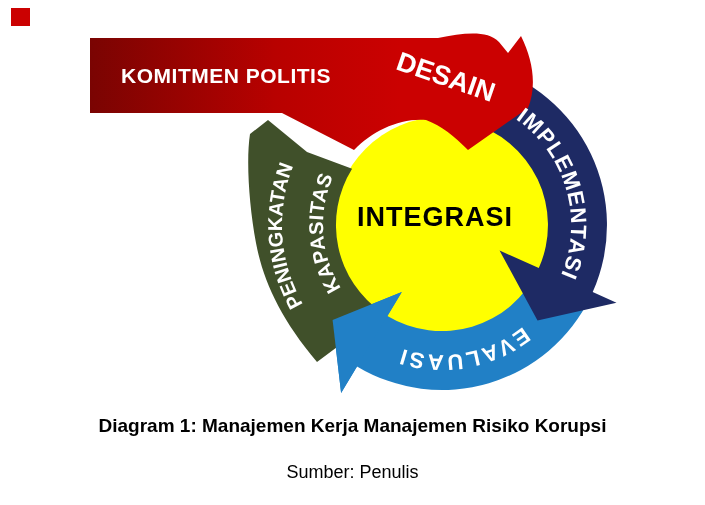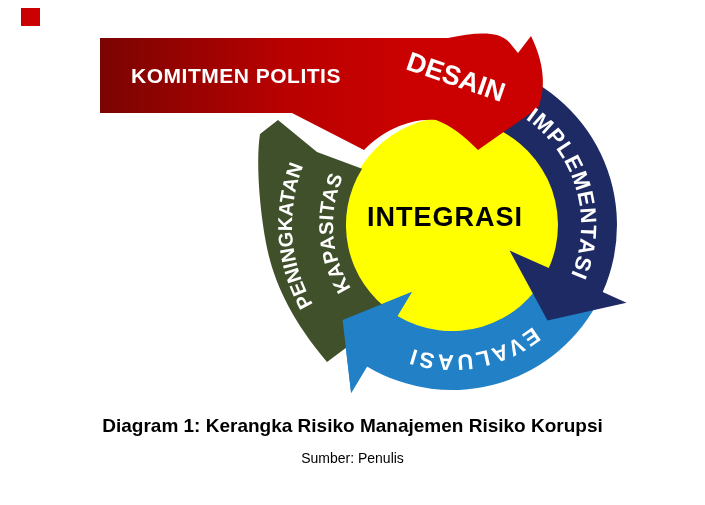--- a/index.html
+++ b/index.html
@@ -1,24 +1,24 @@
 <!DOCTYPE html>
 <html><head>
 <meta charset="utf-8">
 <style>
   html,body{margin:0;padding:0;background:#ffffff;}
   body{width:705px;height:505px;position:relative;overflow:hidden;
        font-family:"Liberation Sans",sans-serif;}
-  #stage{position:absolute;left:12px;top:0;width:563px;height:505px;}
+  #stage{position:absolute;left:2px;top:0;width:563px;height:505px;}
   svg{display:block;}
   .arc-text{font-family:"Liberation Sans",sans-serif;font-weight:bold;}
   .caption{position:absolute;left:0;top:414px;width:705px;text-align:center;
            color:#000;}
   .caption .cap-line{font-size:19px;font-weight:bold;line-height:23px;}
-  .caption .cap-source{font-size:14px;font-weight:normal;margin-top:13px;}
+  .caption .cap-source{font-size:18px;font-weight:normal;margin-top:25px;}
 </style>
 </head>
 <body>
 
 <div id="stage">
 <svg width="705" height="505" viewBox="0 0 705 505">
   <defs>
     <linearGradient id="redGrad" x1="88" y1="0" x2="530" y2="0" gradientUnits="userSpaceOnUse">
       <stop offset="0" stop-color="#7a0402"></stop>
       <stop offset="0.42" stop-color="#b80100"></stop>
@@ -66,15 +66,15 @@
     <textPath href="#penArc" startOffset="50%" text-anchor="middle">PENINGKATAN</textPath>
   </text>
 
   <text class="arc-text" font-size="20" letter-spacing="0.5" fill="#ffffff">
     <textPath href="#kapArc" startOffset="50%" text-anchor="middle">KAPASITAS</textPath>
   </text>
 </svg>
 </div>
 
 <div class="caption">
-  <div class="cap-line">Diagram 1: Kerangka Risiko Manajemen Risiko Korupsi</div>
+  <div class="cap-line">Diagram 1: Manajemen Kerja Manajemen Risiko Korupsi</div>
   <div class="cap-source">Sumber: Penulis</div>
 </div>
 
 </body></html>

